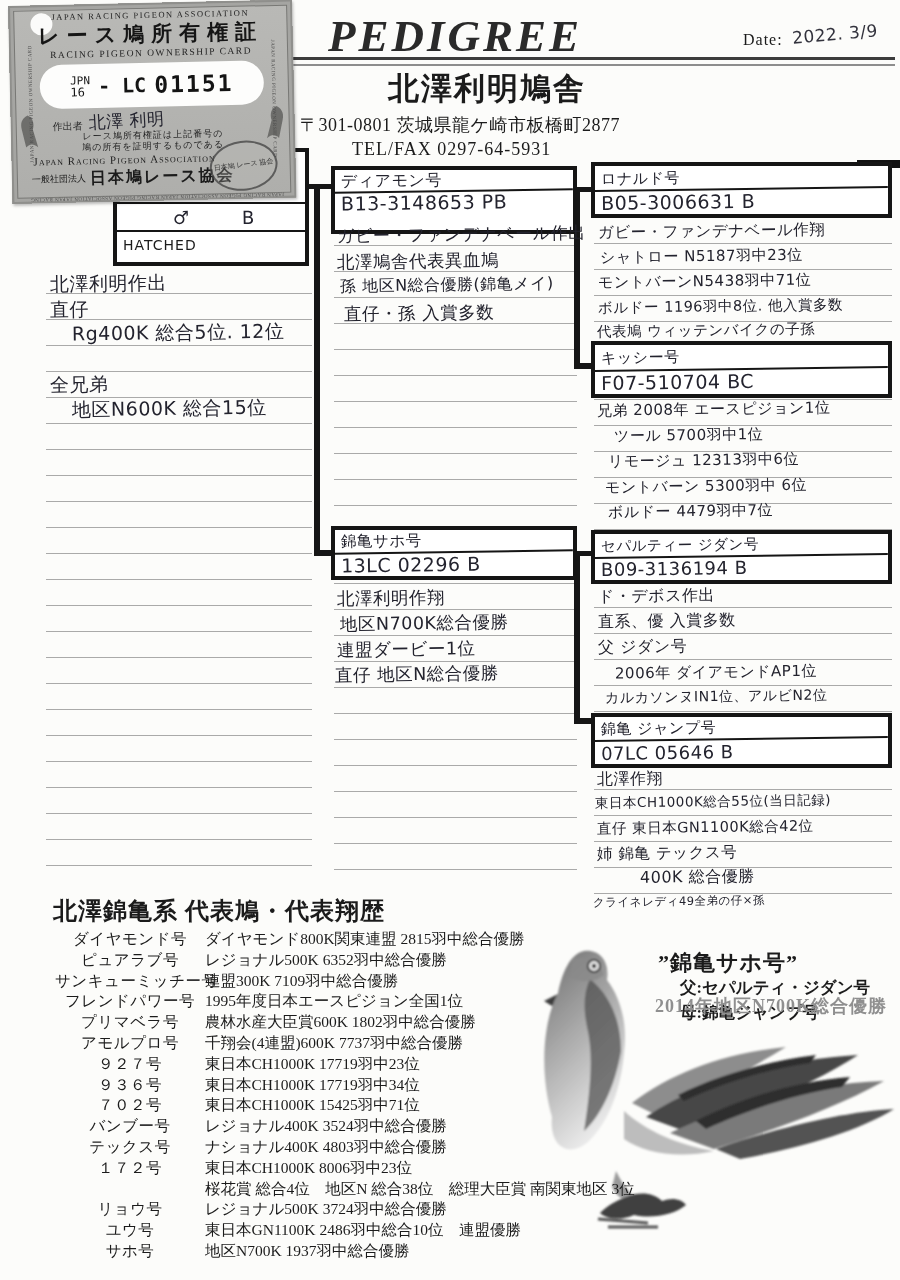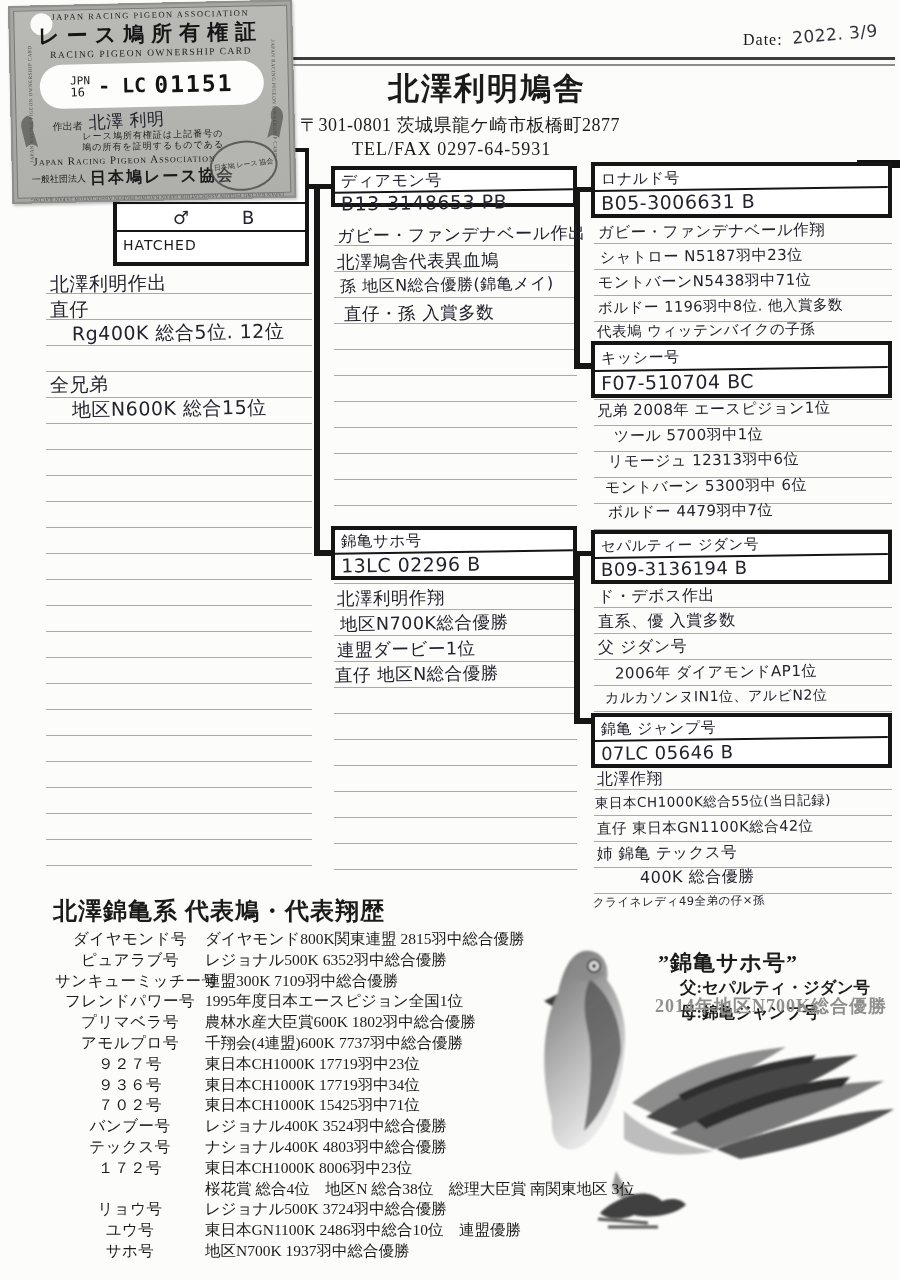--- a/index.html
+++ b/index.html
@@ -36,20 +36,21 @@
   .ach-row{display:flex;height:20.8px;align-items:flex-start;text-align:center;}
   .ach-name{width:150px;font-size:15.5px;letter-spacing:.5px;white-space:nowrap;}
   .ach-res{font-size:15.5px;white-space:nowrap;}
   .cap{position:absolute;font-weight:bold;white-space:nowrap;}
 </style>
 </head>
 <body>
 
 <div class="page">
 
+  <div class="abs serif" style="left:328px;top:10px;font-size:45px;font-weight:bold;font-style:italic;letter-spacing:3px;color:#2a2a2a;">PEDIGREE</div>
   <div class="abs serif" style="left:743px;top:31px;font-size:16px;letter-spacing:1px;">Date:</div>
   <div class="hw" style="left:792px;top:24px;font-size:17px;transform:rotate(-5deg);color:#33333d;">2022.  3/9</div>
   <div class="abs" style="left:287px;top:57px;width:608px;height:4px;border-top:3px solid #3c3c3c;border-bottom:2px solid #8d8d8d;"></div>
 
   <div class="abs serif" style="left:388px;top:68px;font-size:31px;font-weight:bold;letter-spacing:2px;">北澤利明鳩舎</div>
   <div class="abs serif" style="left:300px;top:113px;font-size:18px;letter-spacing:.5px;">〒301-0801 茨城県龍ケ崎市板橋町2877</div>
   <div class="abs serif" style="left:352px;top:139px;font-size:18px;letter-spacing:1px;">TEL/FAX 0297-64-5931</div>
 
   <div class="abs" style="left:857px;top:160px;width:43px;height:8px;background:#111;"></div>
 
@@ -69,21 +70,21 @@
 
   <div class="pbox" style="left:113px;top:148px;width:196px;height:118px;">
     <div class="brow" style="height:50px;"></div>
     <div class="brow divid" style="height:28px;gap:52px;padding-left:56px;">
       <span class="hw" style="position:static;font-size:18px;">♂</span>
       <span class="hw" style="position:static;font-size:18px;">B</span>
     </div>
     <div class="brow divid sans" style="height:28px;font-size:14px;letter-spacing:1px;">HATCHED</div>
   </div>
 
-  <div class="pbox" style="left:331px;top:166px;width:246px;height:41px;">
+  <div class="pbox" style="left:331px;top:166px;width:246px;height:68px;">
     <div class="brow hw" style="position:static;height:20px;font-size:16px;">ディアモン号</div>
     <div class="brow divid hw" style="position:static;height:22px;font-size:19px;">B13-3148653  PB</div>
   </div>
 
   <div class="pbox" style="left:331px;top:526px;width:246px;height:54px;">
     <div class="brow hw" style="position:static;height:21px;font-size:15.5px;">錦亀サホ号</div>
     <div class="brow divid hw" style="position:static;height:23px;font-size:19px;">13LC 02296  B</div>
   </div>
 
   <div class="pbox" style="left:591px;top:162px;width:301px;height:56px;">

